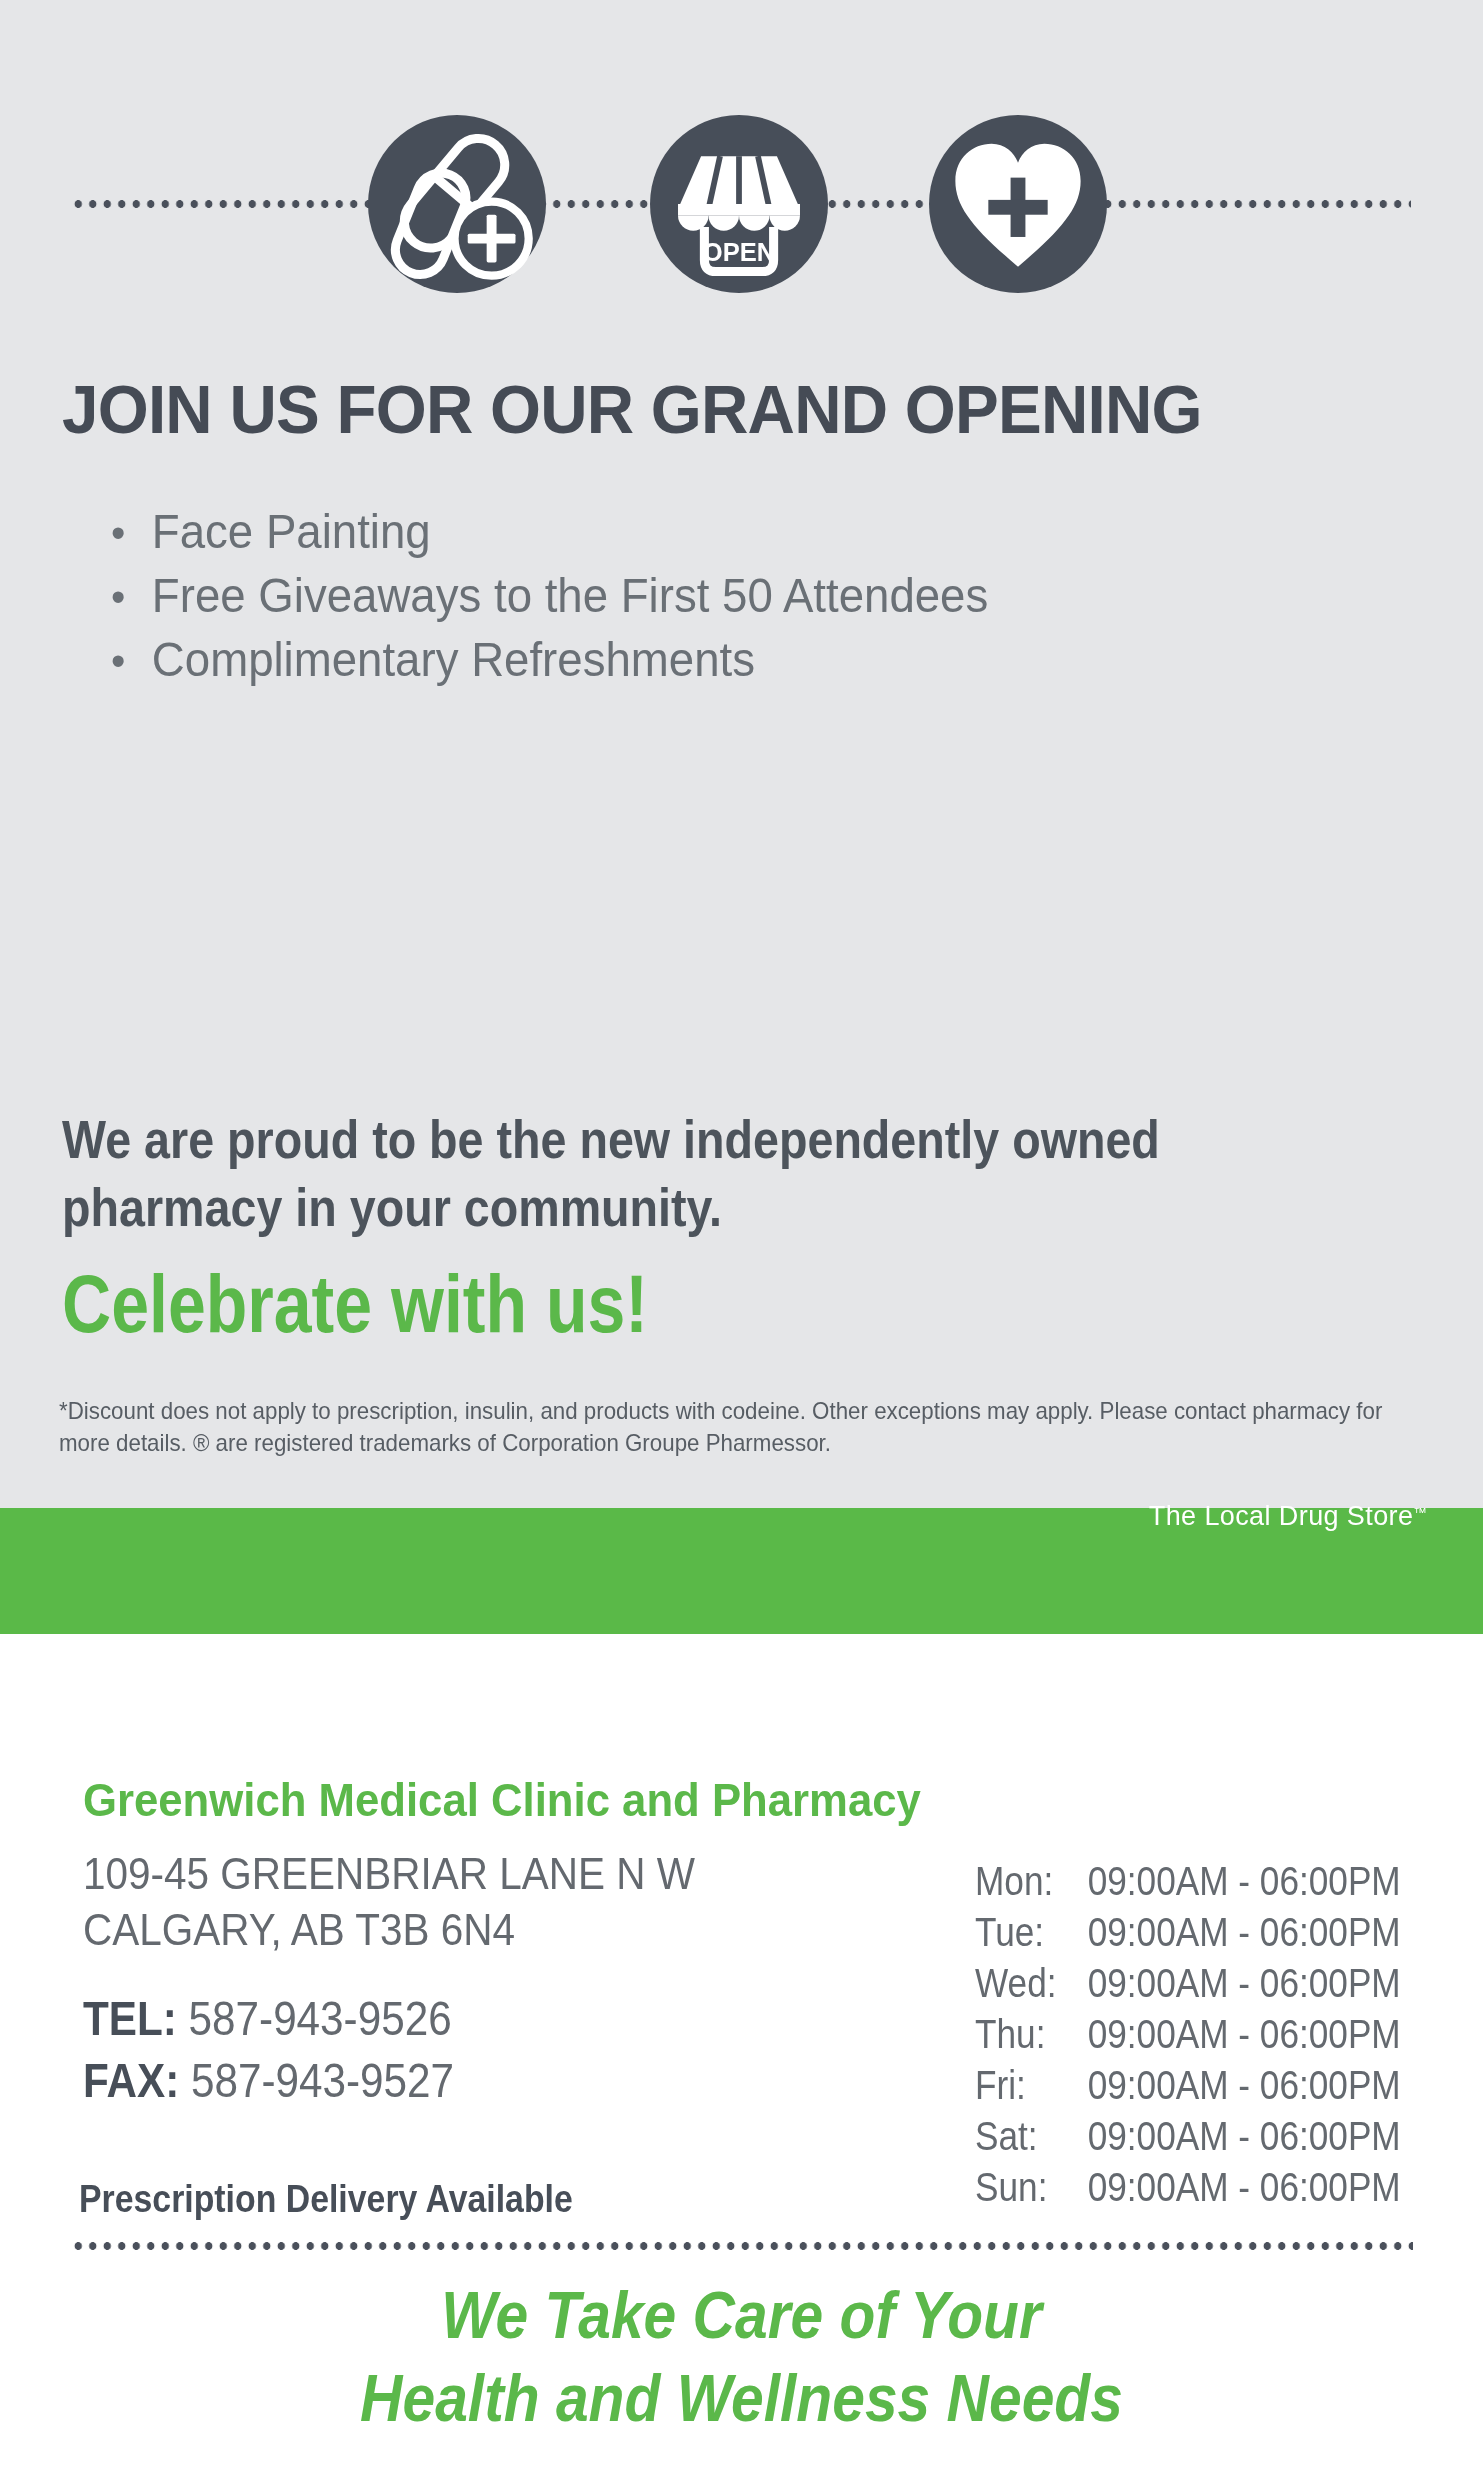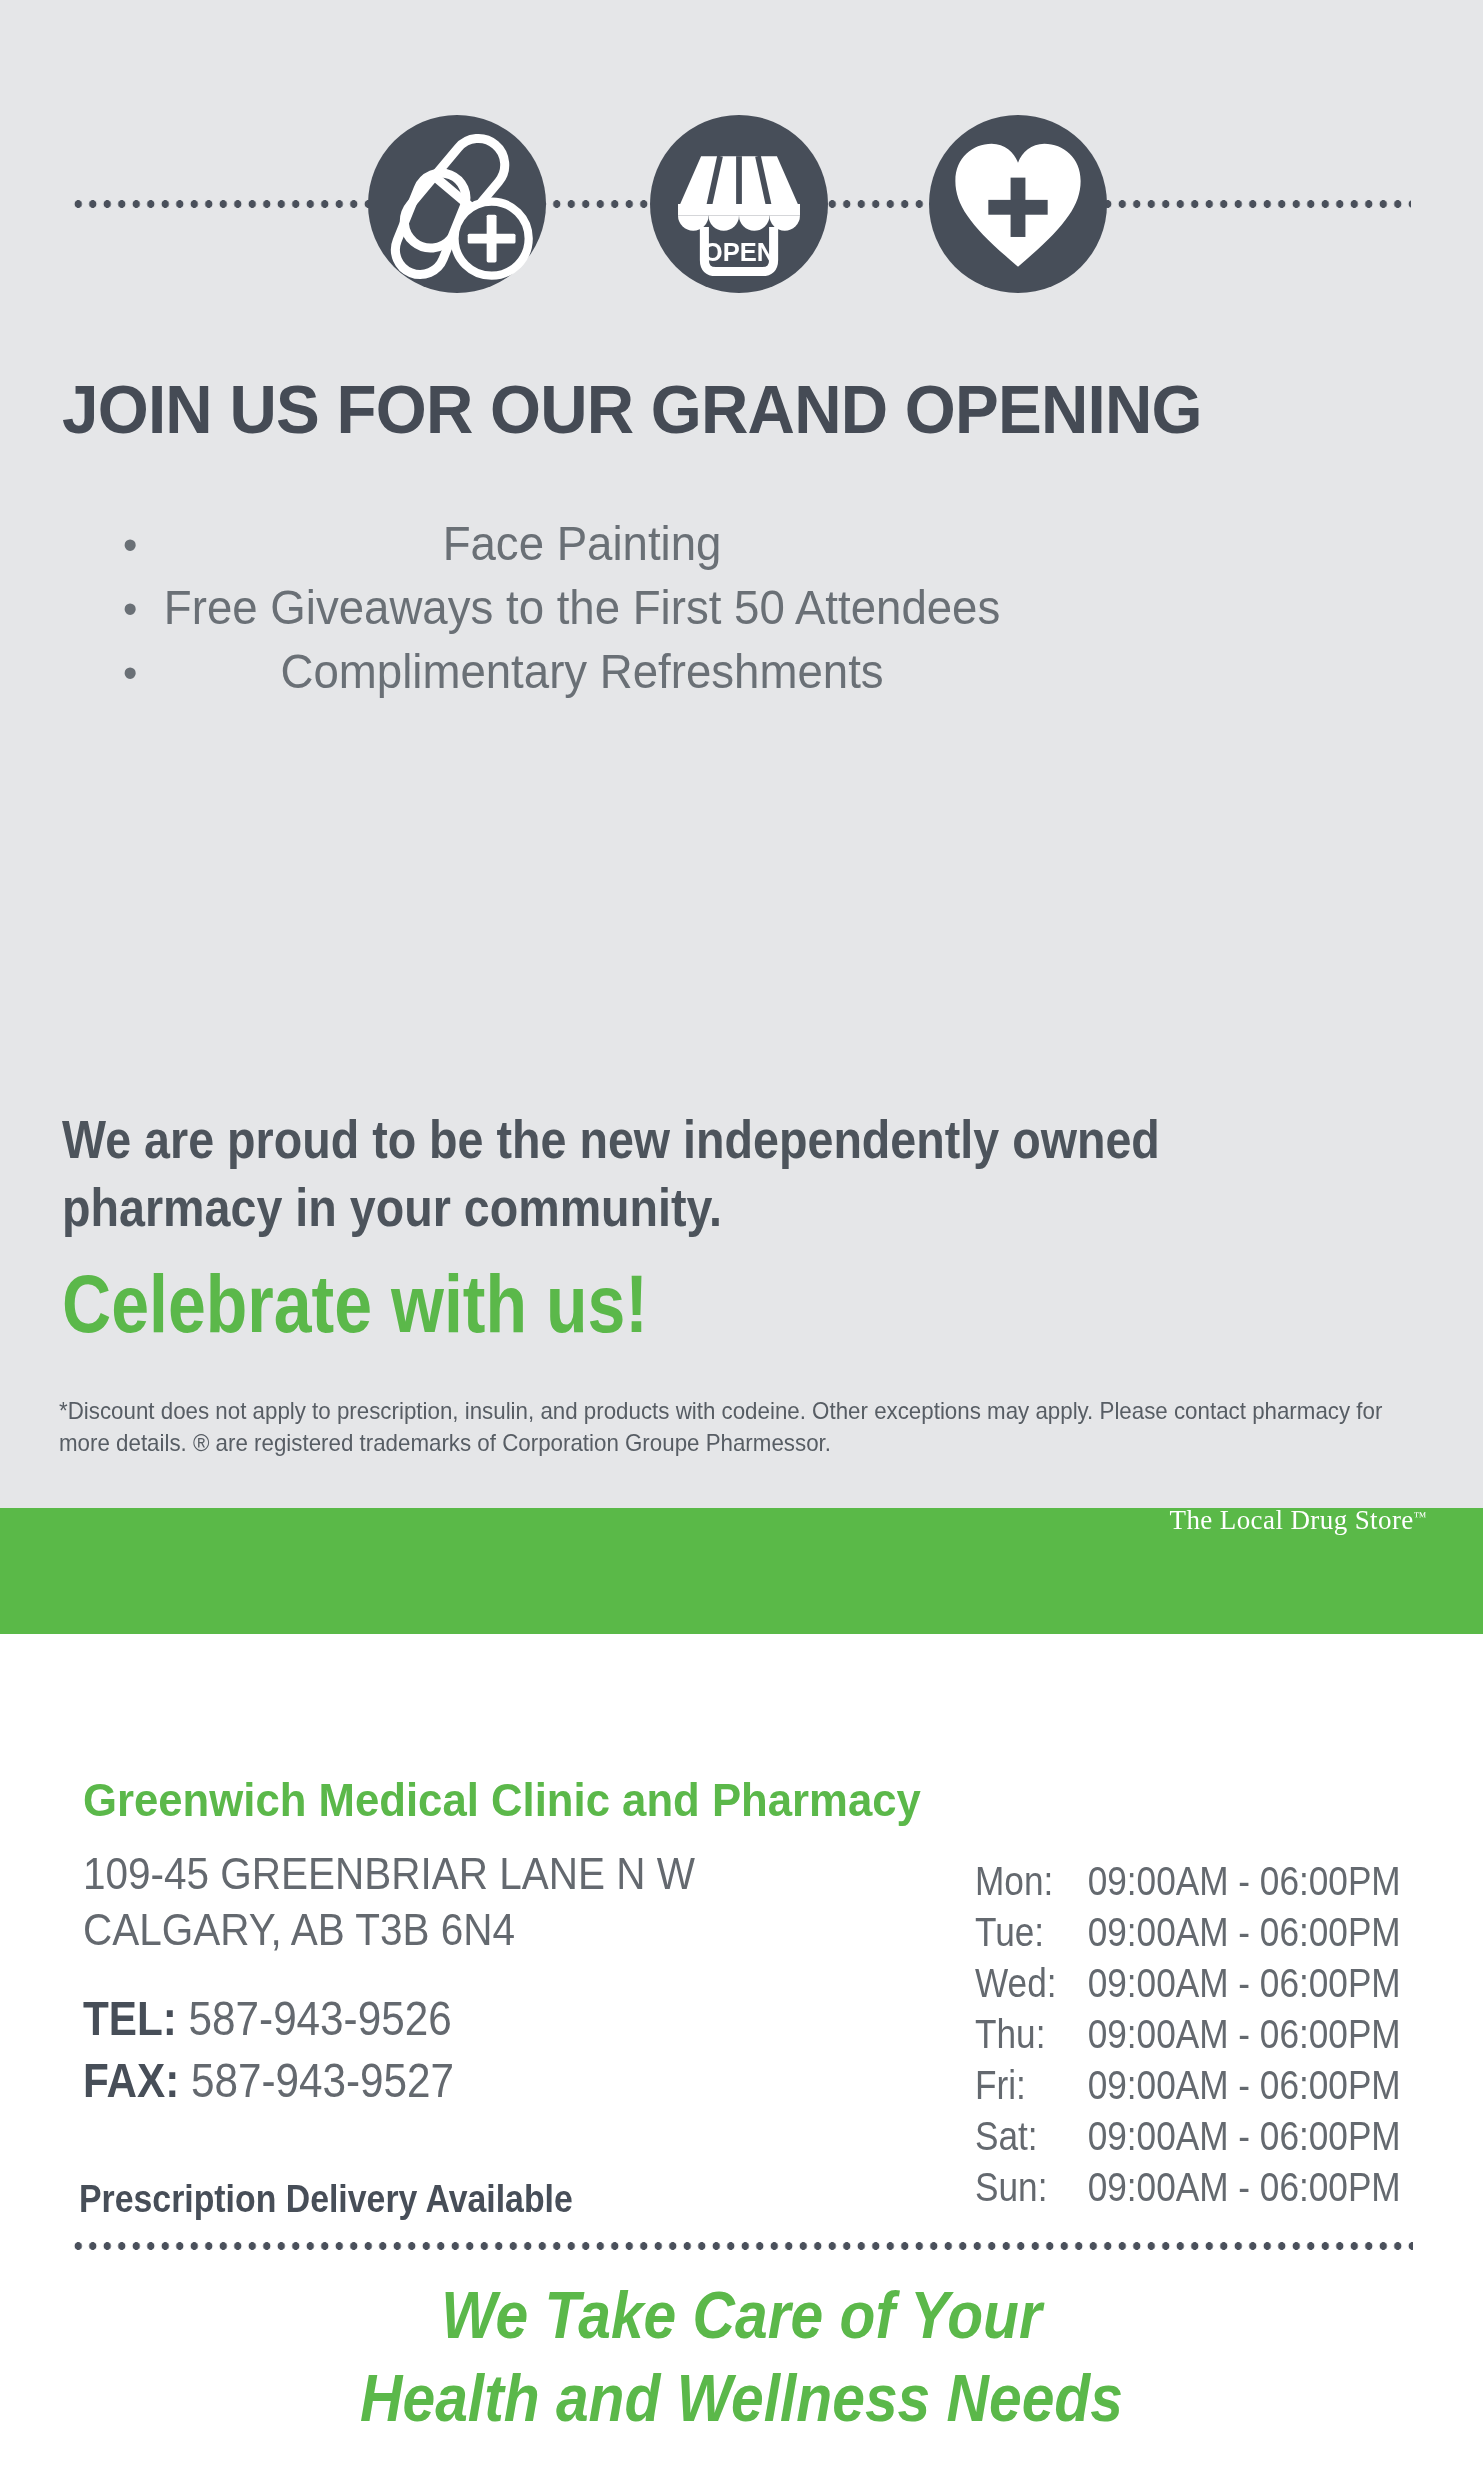--- a/index.html
+++ b/index.html
@@ -17,38 +17,38 @@
 
   .icon-circle{position:absolute;width:178px;height:178px;border-radius:50%;background:#474e59;top:115px;}
   .ic-1{left:368px;} .ic-2{left:650px;} .ic-3{left:929px;}
   .icon-circle svg{position:absolute;left:0;top:0;}
 
   .cxL{transform-origin:left top;}
   .cxC{transform-origin:center top;}
 
   .headline{position:absolute;left:62px;top:370px;font-size:69px;font-weight:bold;color:#454b55;
     letter-spacing:-0.8px;white-space:nowrap;transform:scaleX(.95);}
-  .bullets{position:absolute;left:107px;top:496px;margin:16px;padding:0;list-style:none;text-align:center;}
+  .bullets{position:absolute;left:107px;top:496px;margin:4px;padding:0;list-style:none;}
   .bullets li{position:relative;padding-left:43px;font-size:48px;line-height:64px;color:#6a7076;
     white-space:nowrap;transform:scaleX(.95);transform-origin:left top;}
   .bullets li::before{content:"•";position:absolute;left:0;top:0;font-size:43px;color:#6a7076;}
 
   .proud{position:absolute;left:62px;top:1106px;font-size:53px;font-weight:bold;color:#4d545c;
     line-height:68px;white-space:nowrap;transform:scaleX(.88);}
   .celebrate{position:absolute;left:62px;top:1258px;font-size:81px;font-weight:bold;color:#5bb84a;
     white-space:nowrap;transform:scaleX(.84);}
   .disclaimer{position:absolute;left:59px;top:1395px;width:1479px;font-size:24px;line-height:32px;
     color:#575d64;transform:scaleX(.93);}
 
   .brand{position:absolute;right:56px;top:1515px;text-align:right;color:#ffffff;}
   .brand-name{font-family:"Liberation Serif",serif;font-size:91px;line-height:91px;
     letter-spacing:-2.5px;white-space:nowrap;}
   .brand-reg{font-family:"Liberation Serif",serif;font-size:20px;letter-spacing:0;
     display:inline-block;transform:translateY(-5px);margin-left:3.3px;}
-  .brand-tag{font-family:Liberation Serif, serif;font-size:27px;line-height:36px;margin-top:-13.2px;
+  .brand-tag{font-family:Liberation Sans, sans-serif;font-size:27px;line-height:29px;margin-top:-13.2px;
     letter-spacing:0.4px;white-space:nowrap;}
   .brand-tm{font-size:13.2px;display:inline-block;transform:translateY(-8.3px);}
 
   .clinic-name{position:absolute;left:83px;top:1773px;font-size:46px;font-weight:bold;color:#5bb84a;
     white-space:nowrap;transform:scaleX(.95);}
   .addr{position:absolute;left:83px;font-size:44px;color:#64696f;white-space:nowrap;transform:scaleX(.92);}
   .addr1{top:1849px;} .addr2{top:1905px;}
   .telfax{position:absolute;left:83px;font-size:48px;color:#64696f;white-space:nowrap;transform:scaleX(.88);}
   .tel{top:1991px;} .fax{top:2053px;}
   .telfax b{color:#474e58;}

